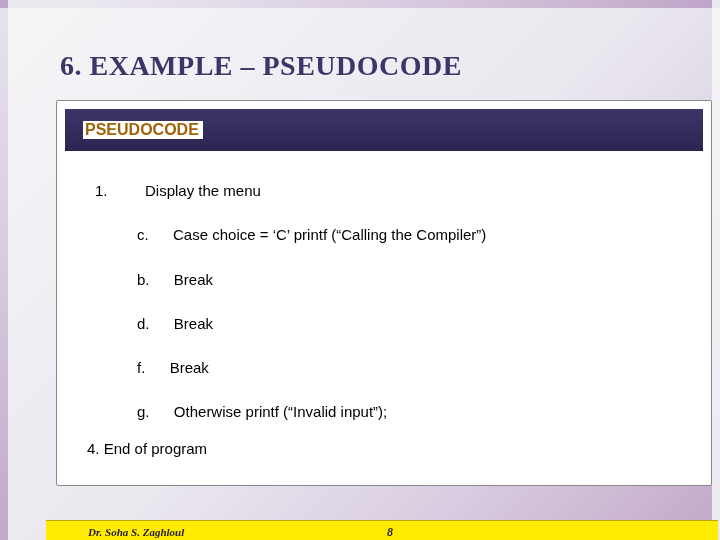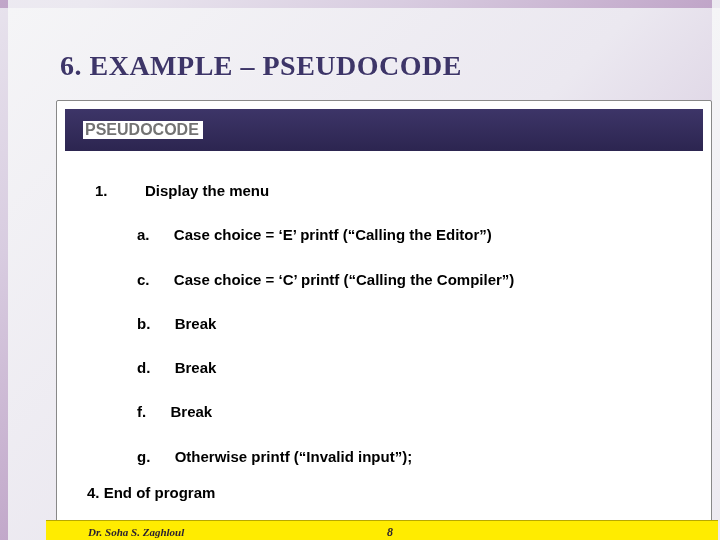--- a/index.html
+++ b/index.html
@@ -36,31 +36,30 @@
   .panel-header {
     background: linear-gradient(to bottom, #3d3568, #2c2550);
     color: #fff;
     padding: 4px 10px;
     font-size: 16px;
     font-weight: bold;
     font-family: 'Trebuchet MS', Arial, sans-serif;
   }
   .panel-header span {
     background: #fff;
-    color: #737373;
+    color: #a16207;
     padding: 0 4px 0 2px;
     display: inline-block;
   }
   .panel-body {
     padding: 6px 28px 10px 14px;
     font-family: 'Trebuchet MS', Arial, sans-serif;
     font-size: 15px;
     line-height: 1.35;
     color: #000;
-    font-weight: bold;
   }
   .line { white-space: pre; }
   .sub { padding-left: 42px; }
   .num { display: inline-block; width: 34px; }
   .subnum { display: inline-block; }
   .footer {
     position: absolute;
     left: 14px;
     right: 18px;
     bottom: 12px;
@@ -92,21 +91,20 @@
 
 <div class="slide">
   <h1 class="title">6. EXAMPLE – PSEUDOCODE</h1>
 
   <div class="panel">
     <div class="panel-header">
       <span>PSEUDOCODE</span>
     </div>
     <div class="panel-body">
       <div class="line"><span class="num">1.</span><span>Display the menu</span></div>
-      <div class="line sub"><span class="subnum">a.  </span><span>Case choice = ‘E’ printf (“Calling the Editor”)</span></div>
       <div class="line sub"><span class="subnum">c.  </span><span>Case choice = ‘C’ printf (“Calling the Compiler”)</span></div>
       <div class="line sub"><span class="subnum">b.  </span><span>Break</span></div>
       <div class="line sub"><span class="subnum">d.  </span><span>Break</span></div>
       <div class="line sub"><span class="subnum">f.  </span><span>Break</span></div>
       <div class="line sub"><span class="subnum">g.  </span><span>Otherwise printf (“Invalid input”);</span></div>
       <div class="line">4. End of program</div>
     </div>
   </div>
 
   <div class="footer">

